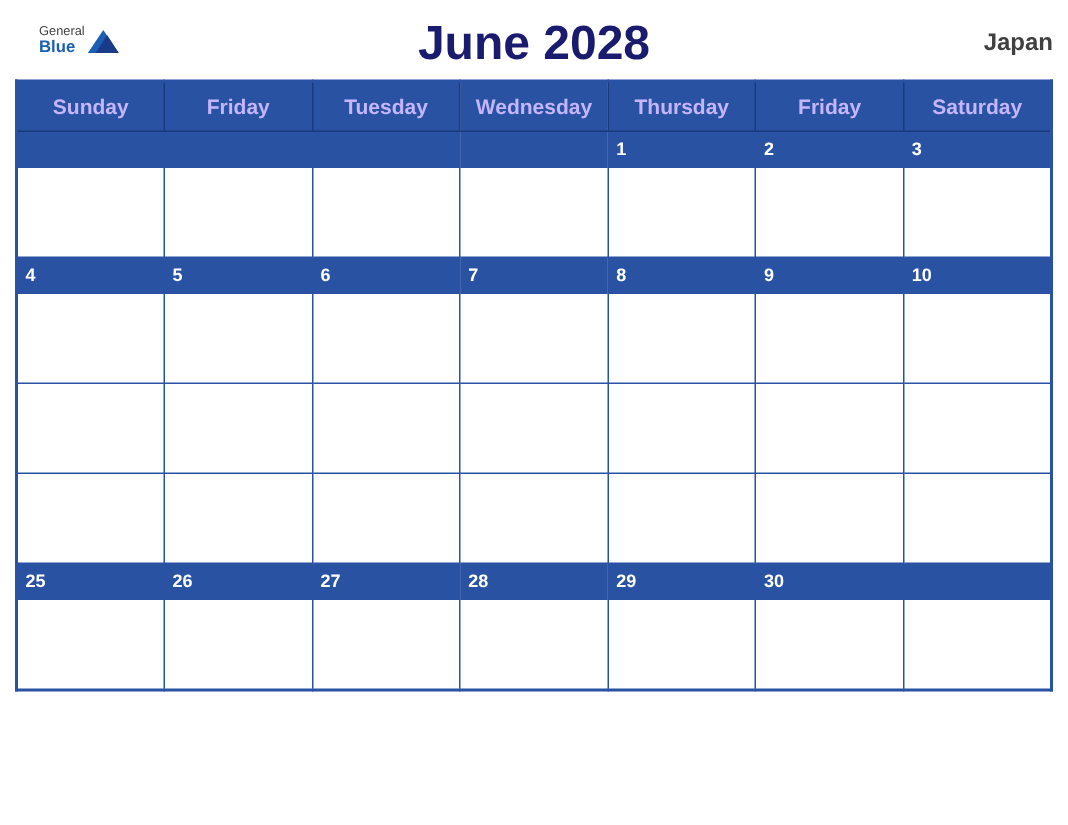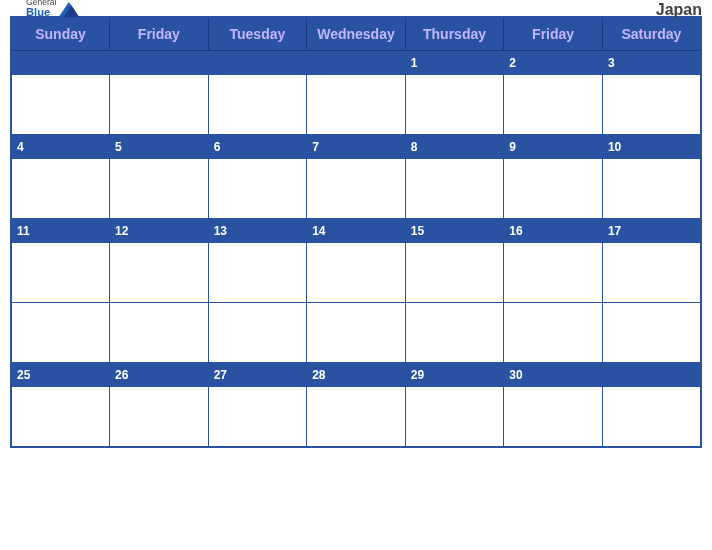--- a/index.html
+++ b/index.html
@@ -119,20 +119,21 @@
     <svg class="logo-svg" viewBox="0 0 70 40">
 
       <text x="0" y="14" font-size="10" fill="#444" font-family="Arial">General</text>
 
       <polygon points="38,28 50,10 62,28" fill="#1a5fb4"></polygon>
       <polygon points="44,28 53,14 62,28" fill="#1a3a8a"></polygon>
 
       <text x="0" y="27" font-size="13" fill="#1a5fb4" font-family="Arial" font-weight="bold">Blue</text>
     </svg>
   </div>
+  <h1 class="title">June 2028</h1>
   <div class="country-label">Japan</div>
 </div>
 
 <table class="calendar">
   <thead>
     <tr>
       <th>Sunday</th>
       <th>Friday</th>
       <th>Tuesday</th>
       <th>Wednesday</th>
@@ -171,29 +172,20 @@
       </tr>
       <tr class="content-row">
         <td></td>
         <td></td>
         <td></td>
         <td></td>
         <td></td>
         <td></td>
         <td></td>
       </tr>
-      <tr class="date-row">
-        <td><span class="day-number">11</span></td>
-        <td><span class="day-number">12</span></td>
-        <td><span class="day-number">13</span></td>
-        <td><span class="day-number">14</span></td>
-        <td><span class="day-number">15</span></td>
-        <td><span class="day-number">16</span></td>
-        <td><span class="day-number">17</span></td>
-      </tr>
       <tr class="content-row">
         <td></td>
         <td></td>
         <td></td>
         <td></td>
         <td></td>
         <td></td>
         <td></td>
       </tr>
       <tr class="content-row">

